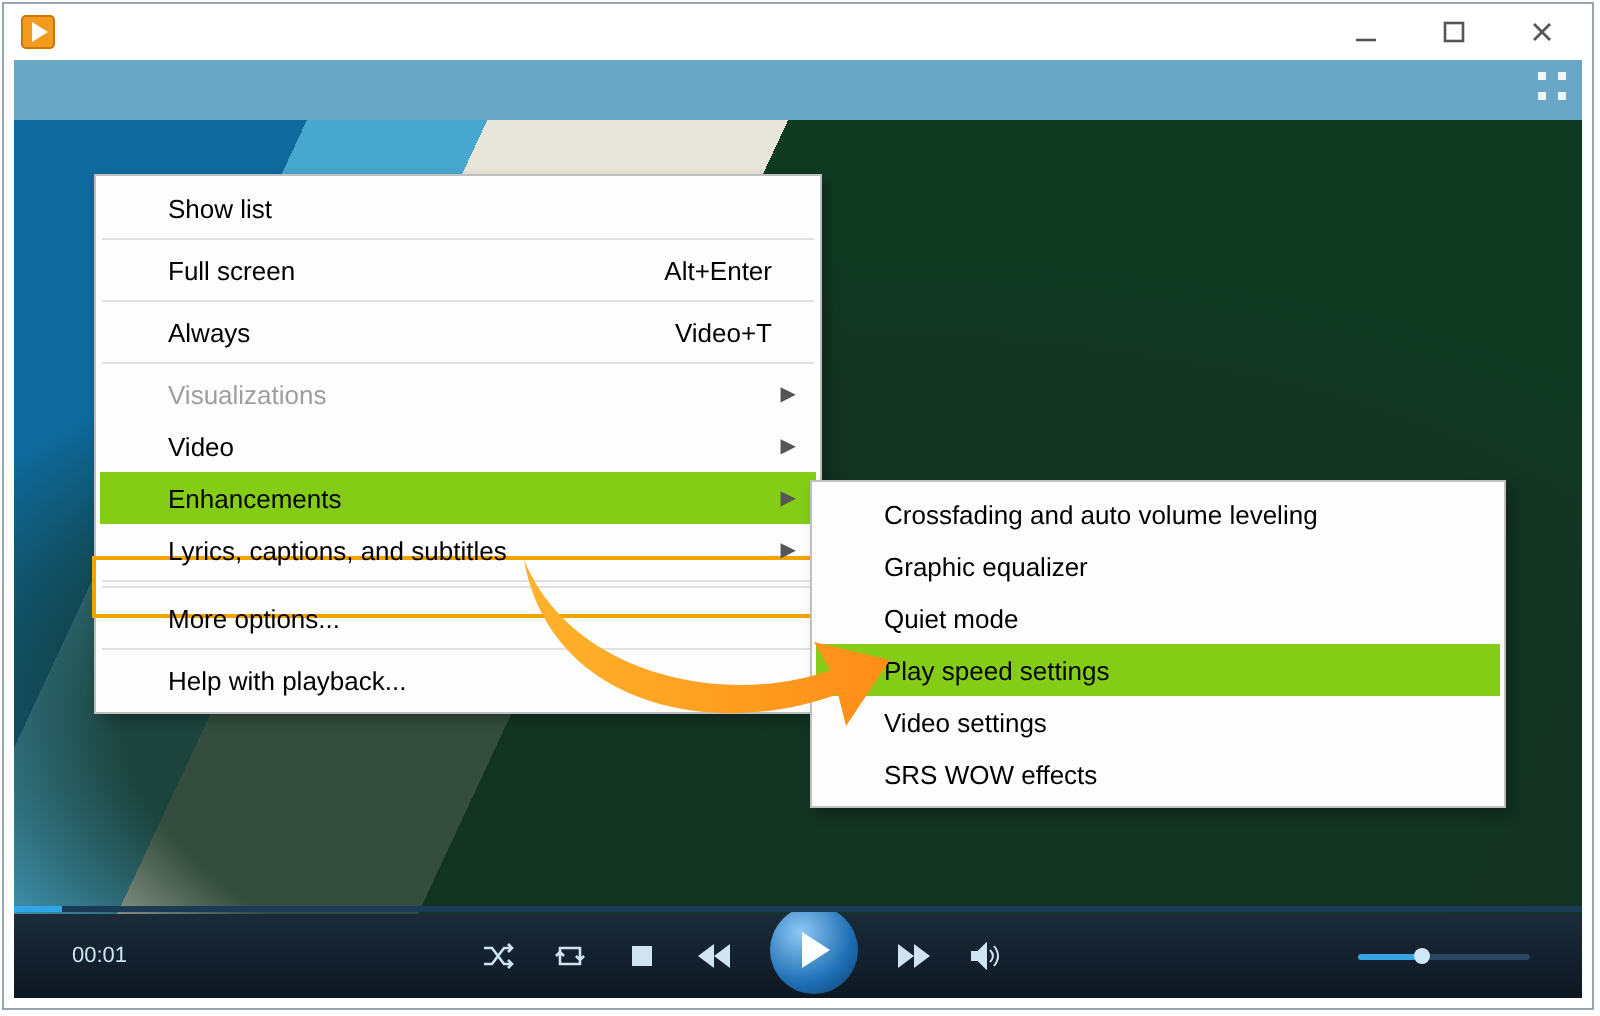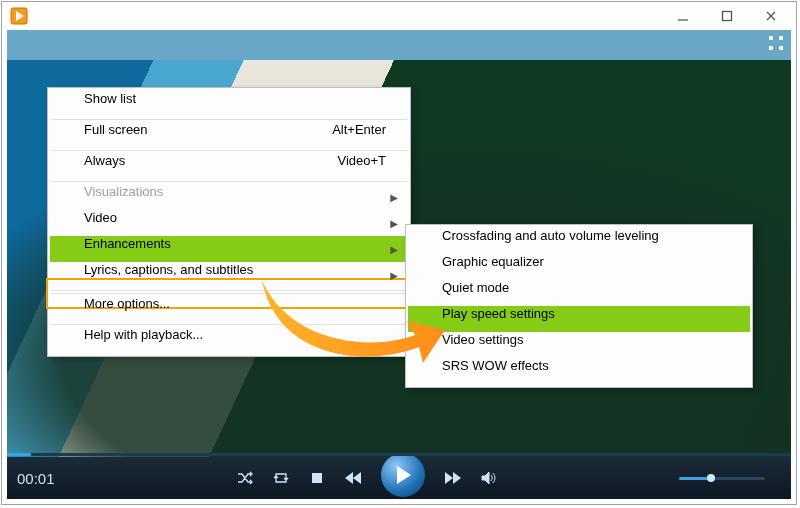--- a/index.html
+++ b/index.html
@@ -18,39 +18,39 @@
   }
   .dots{position:absolute;top:6px;right:8px;width:14px;height:14px}
   .dots span{position:absolute;width:4px;height:4px;background:#f0f5f8}
 
   .acc-btn{position:absolute;bottom:8px;right:8px;width:20px;height:16px;border:1px solid #9ab;border-radius:2px;display:flex;align-items:center;justify-content:center;background:rgba(0,0,0,.25)}
   .acc-btn svg{pointer-events:none}
 
   
   .menu{position:absolute;background:#fdfdfd;border:1px solid #bfbfbf;box-shadow:3px 3px 6px rgba(0,0,0,.25);padding:3px 2px}
   .menu.m1{top:57px;left:40px;width:358px}
-  .menu .item{display:flex;align-items:flex-start;height:26px;padding:0 22px 0 34px;position:relative;white-space:nowrap}
+  .menu .item{display:flex;align-items:center;height:26px;padding:0 22px 0 34px;position:relative;white-space:nowrap}
   .menu .item.clickable{cursor:default}
   .menu .shortcut{margin-left:auto;color:#000000}
   .menu .sep{height:1px;margin:2px 1px;background:#e1e1e1}
   .menu .disabled{color:#9e9e9e}
   .menu .submenu-caret{position:absolute;right:10px;top:50%;transform:translateY(-50%);font-size:10px;color:#555}
   .menu .sel{background:#84cc16}
   .menu .sel-frame{position:absolute;pointer-events:none;border:2px solid #f2a300}
 
-  .menu.m2{top:194px;left:398px;width:342px}
+  .menu.m2{top:210px;left:398px;width:342px}
 
   
   .arrow{position:absolute;left:250px;top:245px;width:190px;height:100px;pointer-events:none}
 
   
   .controls{position:absolute;left:0;right:0;bottom:0;height:42px;background:linear-gradient(#1b2b3a,#0d1722);display:flex;align-items:center;color:#cfe3f2}
   .progress{position:absolute;left:0;right:0;top:-4px;height:3px;background:#1b3a55}
   .progress .fill{height:100%;width:3%;background:#2fa6e6}
-  .time{font-size:15px;margin-left:10px;color:#cde4f0}
+  .time{font-size:11px;margin-left:29px;color:#cde4f0}
   .ctrl-group{display:flex;align-items:center;gap:16px;margin:0 auto}
   .ctrl-btn{width:20px;height:20px;display:flex;align-items:center;justify-content:center;cursor:pointer;color:#cfe3f2}
   .play{width:44px;height:44px;border-radius:50%;background:radial-gradient(circle at 35% 30%,#8fc9f5,#1e6fb5 60%,#0d3d6a);display:flex;align-items:center;justify-content:center;margin:-6px 2px 0}
   .vol-wrap{display:flex;align-items:center;gap:8px;margin-right:26px}
   .vol-slider{width:86px;height:3px;background:#2a4660;border-radius:2px;position:relative;cursor:pointer}
   .vol-slider .fill{position:absolute;left:0;top:0;bottom:0;width:35%;background:#3aa2e2;border-radius:2px}
   .vol-slider .thumb{position:absolute;top:-3px;left:33%;width:8px;height:8px;border-radius:50%;background:#cfe8fb}
 </style>
 </head>
 <body>

